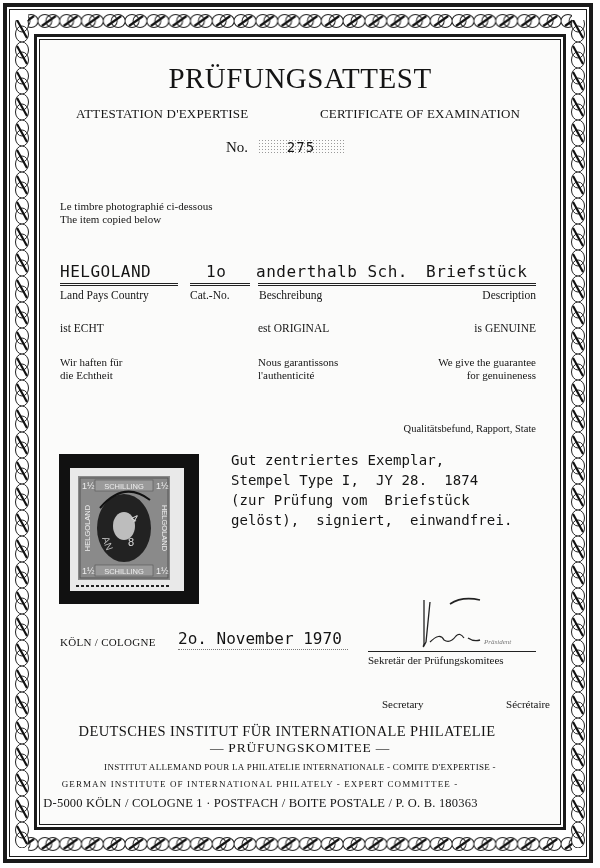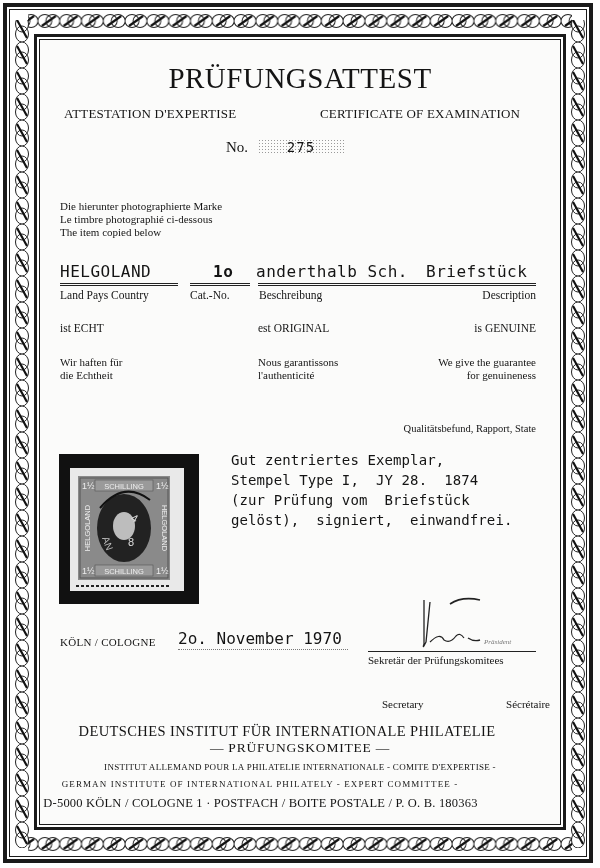--- a/index.html
+++ b/index.html
@@ -76,33 +76,32 @@
   <rect x="0" y="4" width="20" height="828" fill="url(#chV)"></rect>
 </svg>
 <svg class="chain-right" viewBox="0 0 20 836" preserveAspectRatio="none">
   <rect x="0" y="4" width="20" height="828" fill="url(#chV)"></rect>
 </svg>
 
 <div class="inner1"></div>
 <div class="inner2"></div>
 
 <div class="abs title">PRÜFUNGSATTEST</div>
-<div class="abs sub" style="left:64px;">ATTESTATION D'EXPERTISE</div>
+<div class="abs sub" style="left:76px;">ATTESTATION D'EXPERTISE</div>
 <div class="abs sub" style="left:320px;">CERTIFICATE OF EXAMINATION</div>
 <div class="abs no-label">No.</div>
 <div class="abs no-field">275</div>
 
 <div class="abs intro">
-  <div>Die hierunter photographierte Marke</div>
   <div>Le timbre photographié ci-dessous</div>
   <div>The item copied below</div>
 </div>
 
 <div class="abs item-val mono" style="left:60px;">HELGOLAND</div>
-<div class="abs item-val mono" style="left:213px;font-weight:bold;">1o</div>
+<div class="abs item-val mono" style="left:206px;">1o</div>
 <div class="abs item-val mono" style="left:256px;">anderthalb Sch.</div>
 <div class="abs item-val mono" style="left:426px;">Briefstück</div>
 
 <div class="uline" style="left:60px;width:118px;"></div>
 <div class="uline2" style="left:60px;width:118px;"></div>
 <div class="uline" style="left:190px;width:60px;"></div>
 <div class="uline2" style="left:190px;width:60px;"></div>
 <div class="uline" style="left:258px;width:278px;"></div>
 <div class="uline2" style="left:258px;width:278px;"></div>
 

